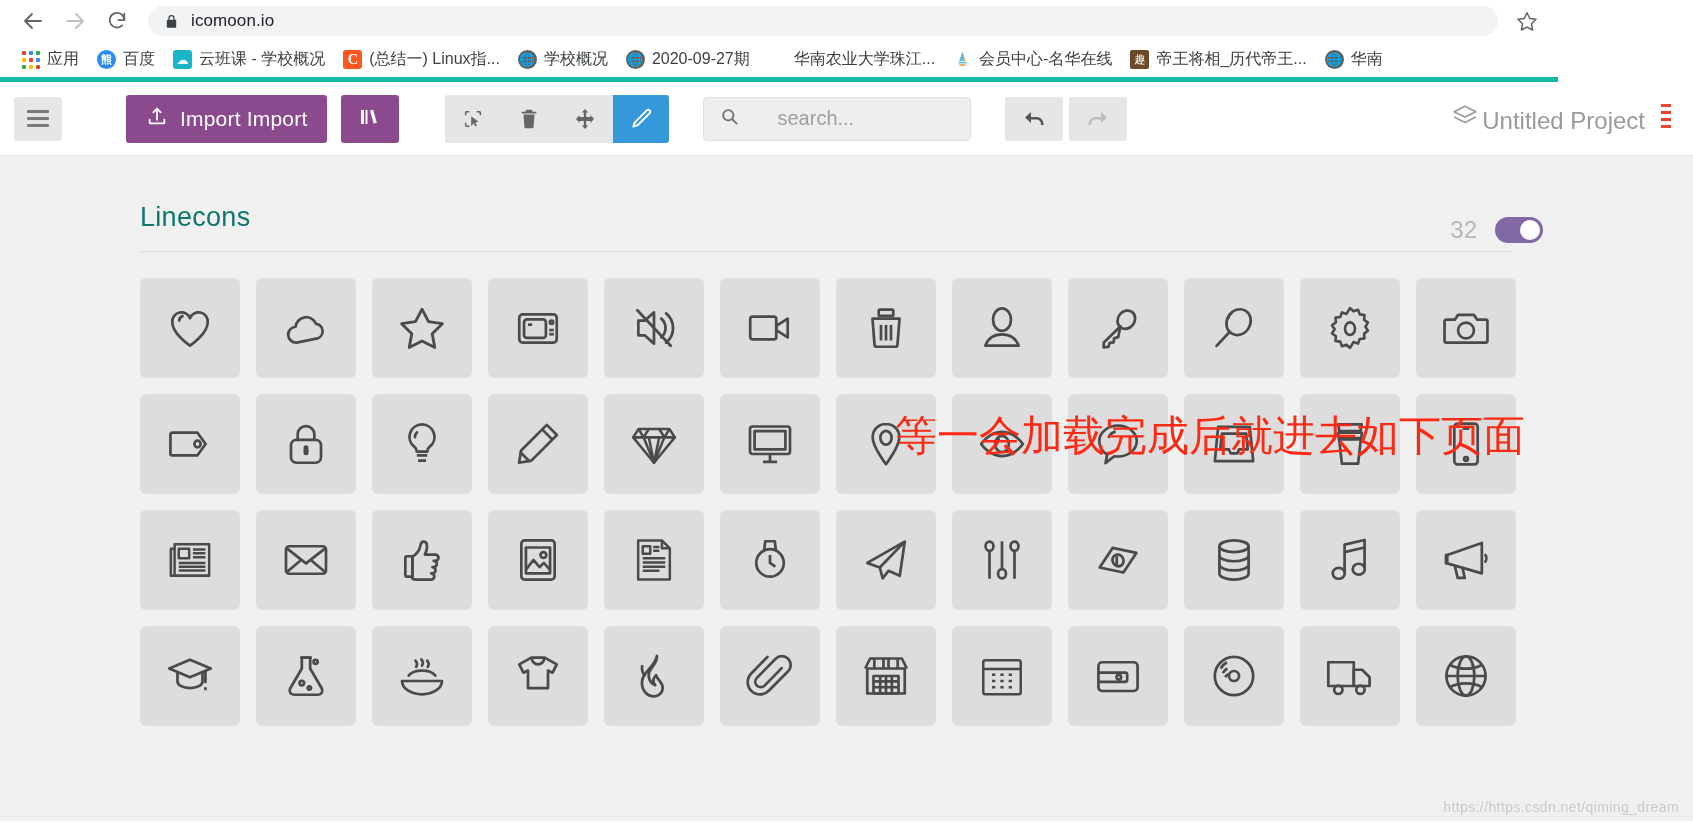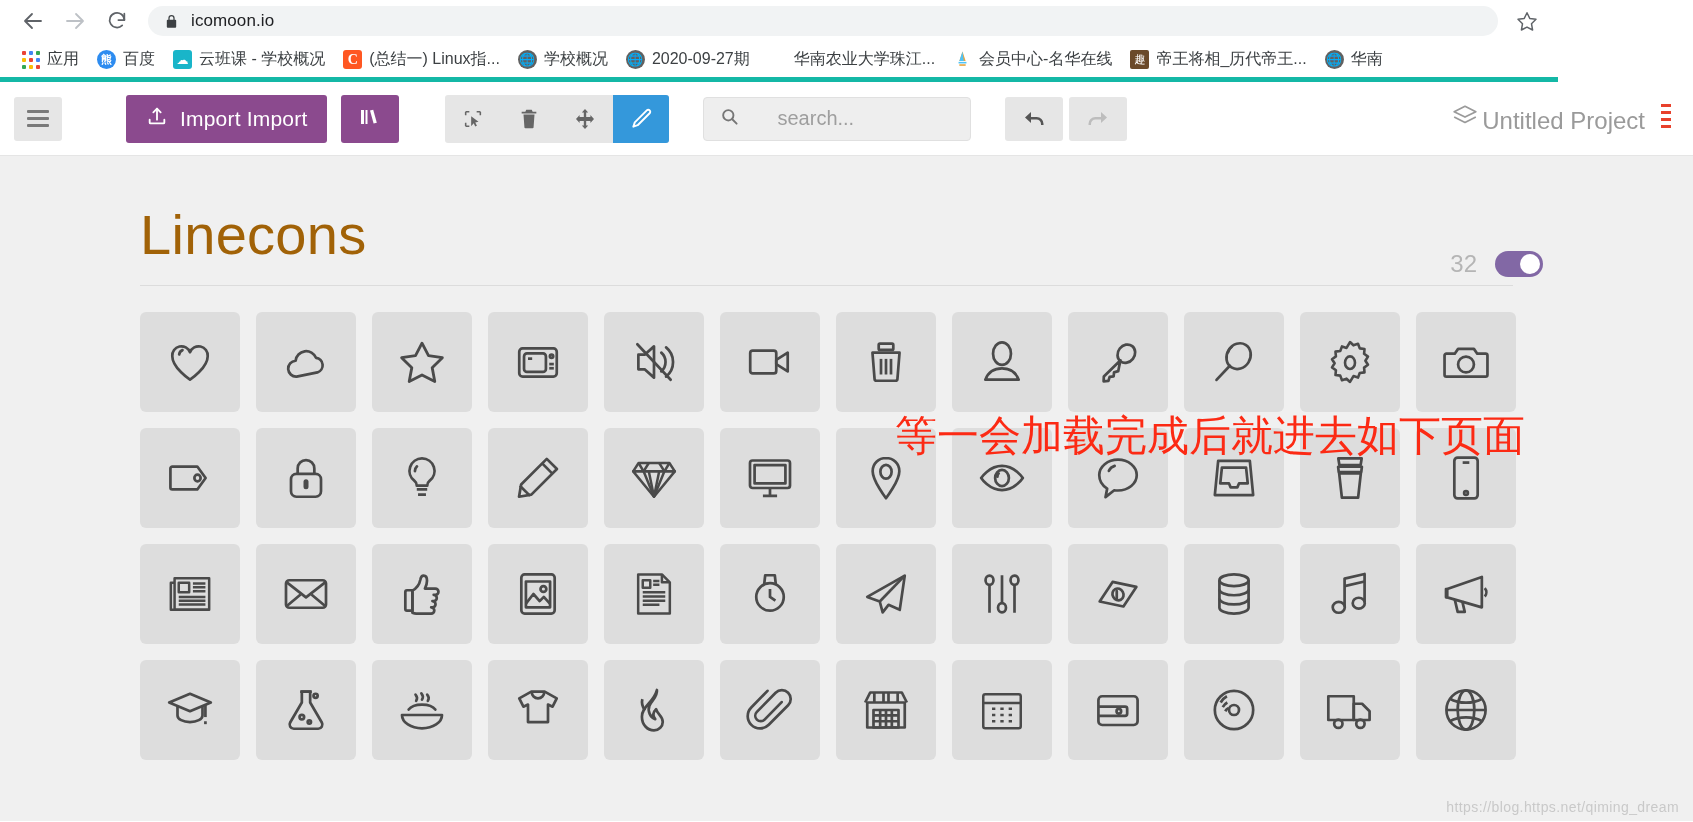--- a/index.html
+++ b/index.html
@@ -177,22 +177,22 @@
     height: calc(822px - 42px - 40px - 75px);
     padding: 0 0 0 0;
     position: relative;
     overflow: hidden;
   }
   .set-header {
     padding: 46px 40px 0 140px;
     position: relative;
   }
   .set-title {
-    font-size: 56px;
-    color: #a16207;
+    font-size: 27px;
+    color: #0f766e;
     font-weight: normal;
     letter-spacing: 0.3px;
     margin: 0;
     padding-bottom: 18px;
   }
   .set-rule {
     border-bottom: 1px solid #dcdcdc;
     margin-right: 140px;
   }
   .set-right {
@@ -845,14 +845,14 @@
           <ellipse cx="12" cy="12" rx="4" ry="9.4"></ellipse>
           <path d="M2.6 12h18.8"></path>
           <path d="M4.3 6.6c2 1.2 4.7 1.9 7.7 1.9s5.7-.7 7.7-1.9"></path>
           <path d="M4.3 17.4c2-1.2 4.7-1.9 7.7-1.9s5.7.7 7.7 1.9"></path>
         </svg>
       </div>
 
   </div>
 
   <div class="annotation">等一会加载完成后就进去如下页面</div>
-  <div class="watermark">https://blog.https.net/qiming_dream</div>
+  <div class="watermark">https://https.csdn.net/qiming_dream</div>
 </div>
 
 </body></html>

